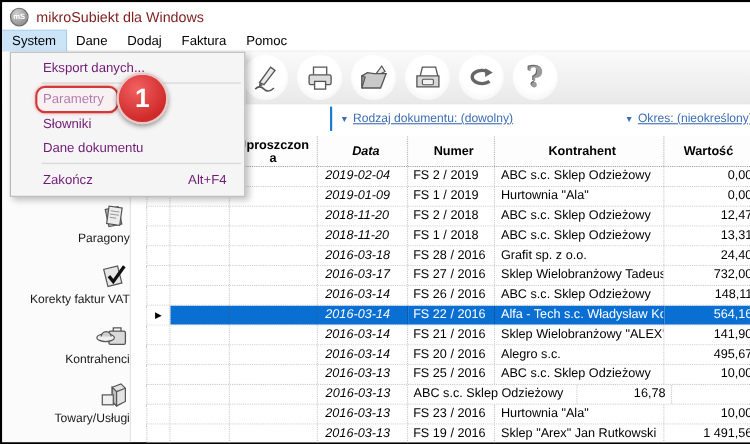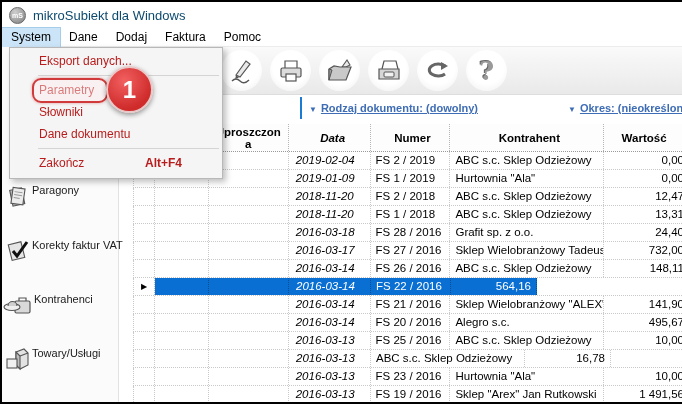--- a/index.html
+++ b/index.html
@@ -8,68 +8,68 @@
     position:relative; width:682px; height:404px; background:#fff;
     border-left:2px solid #000; border-top:2px solid #000; border-bottom:2px solid #000;
     font-family:"Liberation Sans", sans-serif; overflow:hidden; color:#000;
   }
   
   .titlebar { position:absolute; left:0; top:0; right:0; height:26px; background:#fff;
     display:flex; align-items:center; padding-left:7px; gap:7px; }
   .app-icon { width:17px; height:17px; border-radius:50%;
     background:radial-gradient(circle at 35% 30%, #cfcfcf, #7e7e7e); border:1px solid #6a6a6a;
     color:#fff; font-size:7px; display:flex; align-items:center; justify-content:center; font-weight:bold; }
-  .title-text { font-size:13px; color:#0c4a6e; }
+  .title-text { font-size:13px; color:#7f1d1d; }
   
   .menubar { position:absolute; left:0; top:26px; right:0; height:19px; background:#fff;
     display:flex; font-size:12px; border-bottom:1px solid #ececec; }
   .menubar-item { padding:2px 9px 0 9px; height:37px; cursor:default;text-align:center; }
   .menubar-item.active { background:#cce4f7; outline:1px solid #a6cdea; }
   
   .toolbar { position:absolute; left:0; top:45px; right:0; height:48px;
     background:linear-gradient(#fafafa,#e9e9e9); border-bottom:1px solid #ddd; }
   .tool-icons { position:absolute; left:219px; top:3px; display:flex; gap:8px; }
   .tool-btn { width:41px; height:41px; border-radius:50%;
     background:radial-gradient(circle at 50% 40%, #ffffff 55%, #ededed);
     display:flex; align-items:center; justify-content:center; }
   .help-glyph { font-size:26px; font-weight:bold; color:#9a9a9a; text-shadow:1px 1px 0 #fff, -1px -1px 0 #666; font-family:"DejaVu Serif", serif; }
   
   .filterbar { position:absolute; left:118px; top:93px; right:0; height:29px; background:#fff; }
   .vat-title { position:absolute; left:224px; top:89px; font-size:27px; color:#1b7ad2; letter-spacing:1px; }
   .vat-sep { position:absolute; left:298px; top:95px; width:2px; height:22px; background:#1b7ad2; }
   .filter-link { position:absolute; top:100px; font-size:11px; color:#3e6db5; white-space:nowrap; cursor:pointer; }
   .filter-link .tri { font-size:8px; text-decoration:none; display:inline-block; margin-right:4px; }
-  .filter-link .lbl { text-decoration:underline;font-weight:bold; }
+  .filter-link .lbl { text-decoration:underline; }
   .doc-link { left:307px; }
   .period-link { left:566px; }
   
   .sidebar { position:absolute; left:0; top:45px; width:117px; bottom:0; background:#fbfbfb; border-right:1px solid #e2e2e2; }
-  .side-item { position:absolute; left:0; width:100%; display:flex; align-items:flex-start; cursor:pointer; }
+  .side-item { position:absolute; left:0; width:100%; display:flex; flex-direction:column; align-items:flex-end; cursor:pointer; }
   .side-label { font-size:11px; color:#1a1a1a; margin-top:1px; white-space:nowrap; }
   
   .grid { position:absolute; left:131px; top:122px; width:557px; bottom:0; background:#fff; font-size:11.5px; }
   .thead { display:flex; height:28px; background:#fdfdfd; border-bottom:1px dotted #9a9a9a; border-left:1px dotted #c9c9c9; font-weight:bold; }
   .thead .cell { display:flex; align-items:center; justify-content:center; text-align:center; border-right:1px dotted #b5b5b5; line-height:12px; }
   .thead .c-upr span { width:70px; word-break:break-all; }
   .trow { display:flex; height:18px; line-height:17px; border-bottom:1px dotted #c9c9c9; border-left:1px dotted #c9c9c9; background:#fff; }
   .trow .cell { border-right:1px dotted #c9c9c9; overflow:hidden; white-space:nowrap; }
   .c-sel  { width:21px; text-align:center; font-size:8px; line-height:18px; }
   .c-flag { width:54px; }
   .c-upr  { width:80px; }
   .c-data { width:82px; padding-left:7px;font-style:italic; }
   .c-num  { width:80px; padding-left:5px; }
   .c-kon  { width:154px; padding-left:5px; }
   .c-war  { width:86px; padding-right:5px; text-align:right; }
   .trow.selected .cell { background:#0a6fd2; color:#fff; border-right:1px dotted rgba(0,0,0,.3); }
   .trow.selected .c-sel { background:#fff; color:#000; }
   
   .dropdown { position:absolute; left:7px; top:45px; width:214px; height:132px; background:#f5f5f5;
     border:1px solid #b8b8b8; box-shadow:3px 3px 6px rgba(0,0,0,.25); z-index:50; padding-top:2px; font-size:12px; }
-  .menu-item { height:22px; line-height:22px; padding-left:29px; color:#b91c1c; display:flex; cursor:pointer;text-align:right; }
-  .menu-item .shortcut { margin-left:auto; padding-right:40px;font-weight:bold; }
+  .menu-item { height:22px; line-height:22px; padding-left:29px; color:#701a75; display:flex; cursor:pointer;text-align:right; }
+  .menu-item .shortcut { margin-left:auto; padding-right:16px; }
   .menu-sep { height:1px; background:#d4d4d4; margin:3px 3px 3px 28px; }
   
   .ann-box { position:absolute; left:30px; top:76px; width:76px; height:25px; z-index:60;
     border:2px solid #d03a3a; border-radius:9px; background:rgba(255,238,238,.45);
     box-shadow:0 0 3px rgba(208,58,58,.5); pointer-events:none; }
   .ann-tail { position:absolute; left:106px; top:83px; z-index:60; width:0; height:0;
     border-top:6px solid transparent; border-bottom:6px solid transparent; border-left:9px solid #d03a3a; }
   .ann-circle { position:absolute; left:104px; top:64px; width:47px; height:47px; z-index:61;
     border-radius:50%; background:radial-gradient(circle at 38% 30%, #f26060, #cf2b2b 70%);
     border:2px solid #eac7c7; box-shadow:0 2px 5px rgba(0,0,0,.4);
@@ -292,20 +292,21 @@
       <div class="cell c-kon">ABC s.c. Sklep Odzieżowy</div>
       <div class="cell c-war">148,11</div>
     </div>
 
     <div class="trow selected">
       <div class="cell c-sel">▶</div>
       <div class="cell c-flag"></div>
       <div class="cell c-upr"></div>
       <div class="cell c-data">2016-03-14</div>
       <div class="cell c-num">FS 22 / 2016</div>
+      <div class="cell c-kon">Alfa - Tech s.c. Władysław Ko</div>
       <div class="cell c-war">564,16</div>
     </div>
 
     <div class="trow">
       <div class="cell c-sel"></div>
       <div class="cell c-flag"></div>
       <div class="cell c-upr"></div>
       <div class="cell c-data">2016-03-14</div>
       <div class="cell c-num">FS 21 / 2016</div>
       <div class="cell c-kon">Sklep Wielobranżowy  "ALEX"</div>

